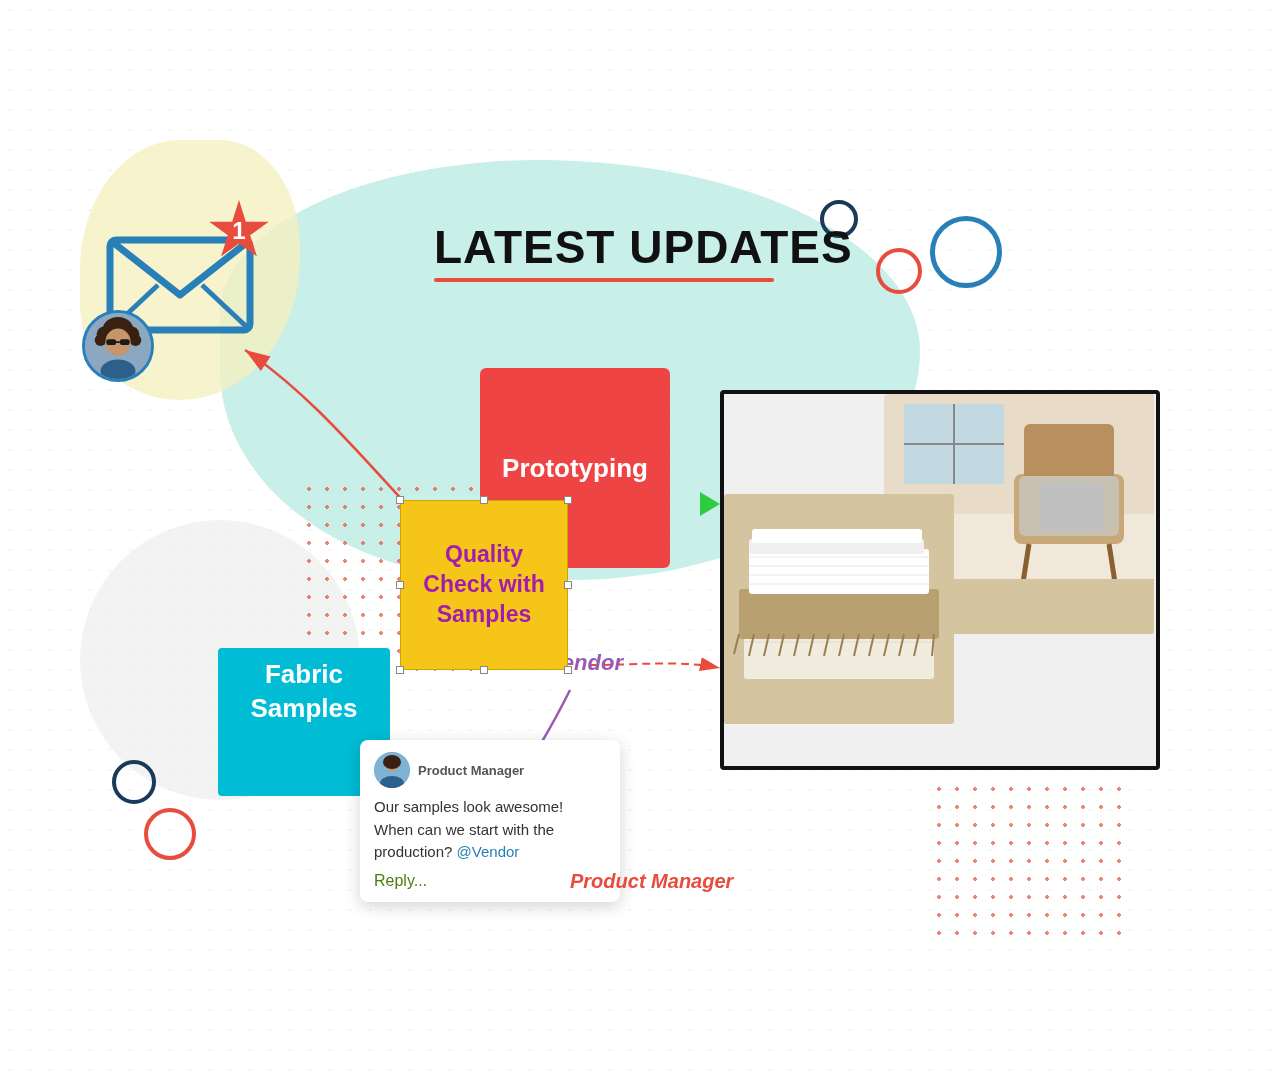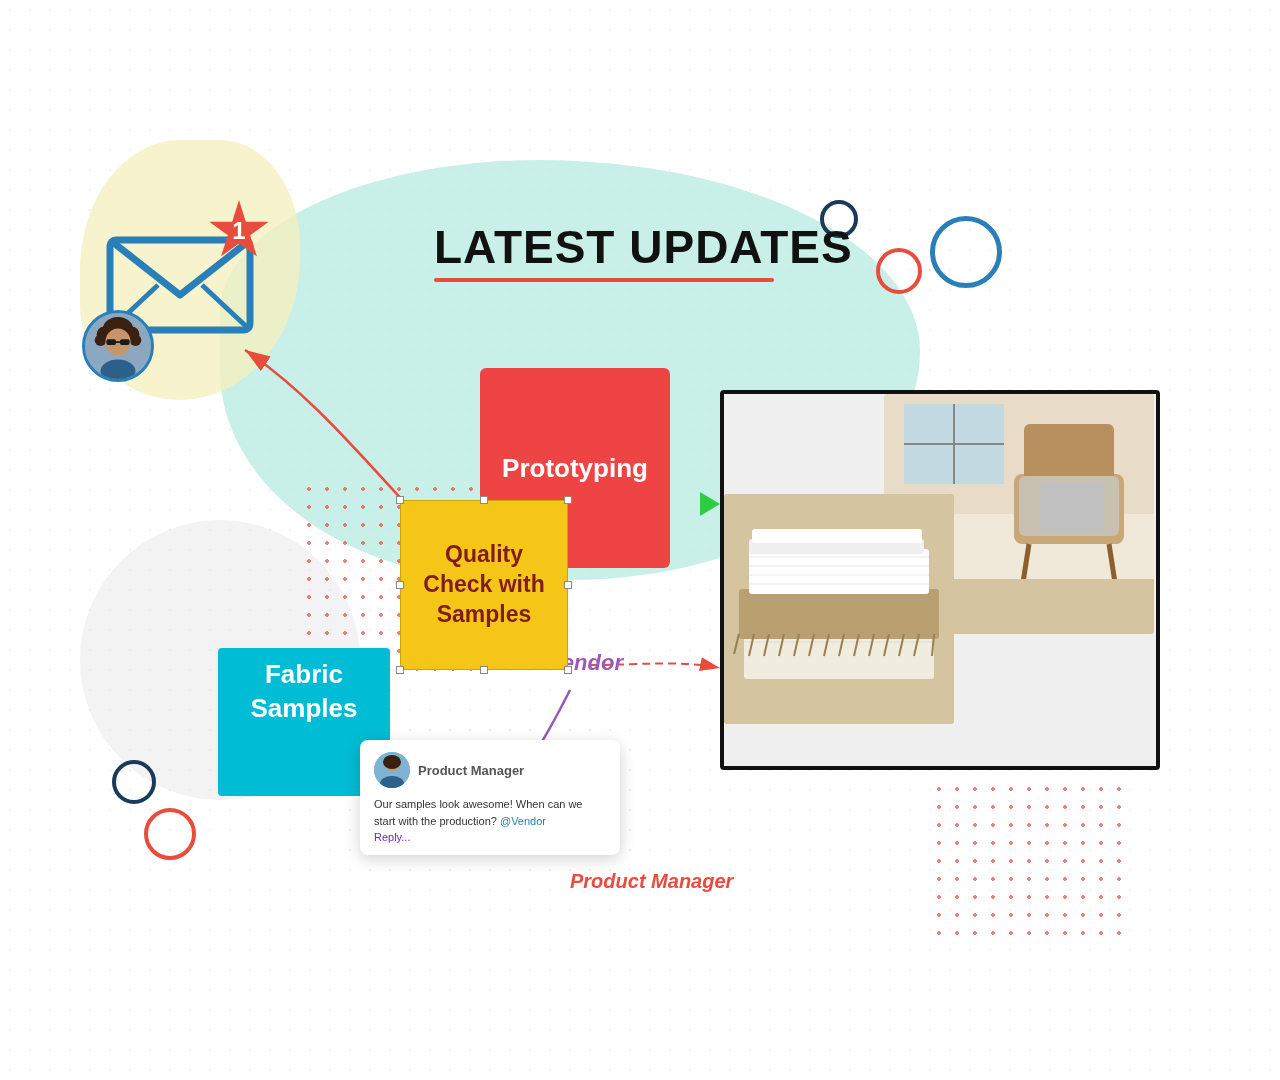--- a/index.html
+++ b/index.html
@@ -265,21 +265,21 @@
       border-radius: 4px;
       z-index: 15;
       display: flex;
       align-items: center;
       justify-content: center;
       border: 1.5px solid #c8a800;
     }
     .quality-text {
       font-size: 23px;
       font-weight: 700;
-      color: #7f1d1d;
+      color: #a21caf;
       text-align: center;
       padding: 8px;
       line-height: 1.3;
     }
 
     
     .fabric-card {
       position: absolute;
       top: 648px;
       left: 218px;
@@ -443,31 +443,31 @@
       display: flex;
       align-items: center;
       justify-content: center;
     }
     .comment-author {
       font-size: 13px;
       font-weight: 600;
       color: #555;
     }
     .comment-text {
-      font-size: 11px;
+      font-size: 15px;
       color: #333;
       line-height: 1.5;
-      margin-bottom: 2px;
+      margin-bottom: 8px;
     }
     .comment-mention {
       color: #2980b9;
     }
     .comment-reply {
-      font-size: 11px;
-      color: #6d28d9;
+      font-size: 16px;
+      color: #4d7c0f;
     }
 
     
     .arrows-svg {
       position: absolute;
       top: 0;
       left: 0;
       width: 1280px;
       height: 1080px;
       z-index: 8;

